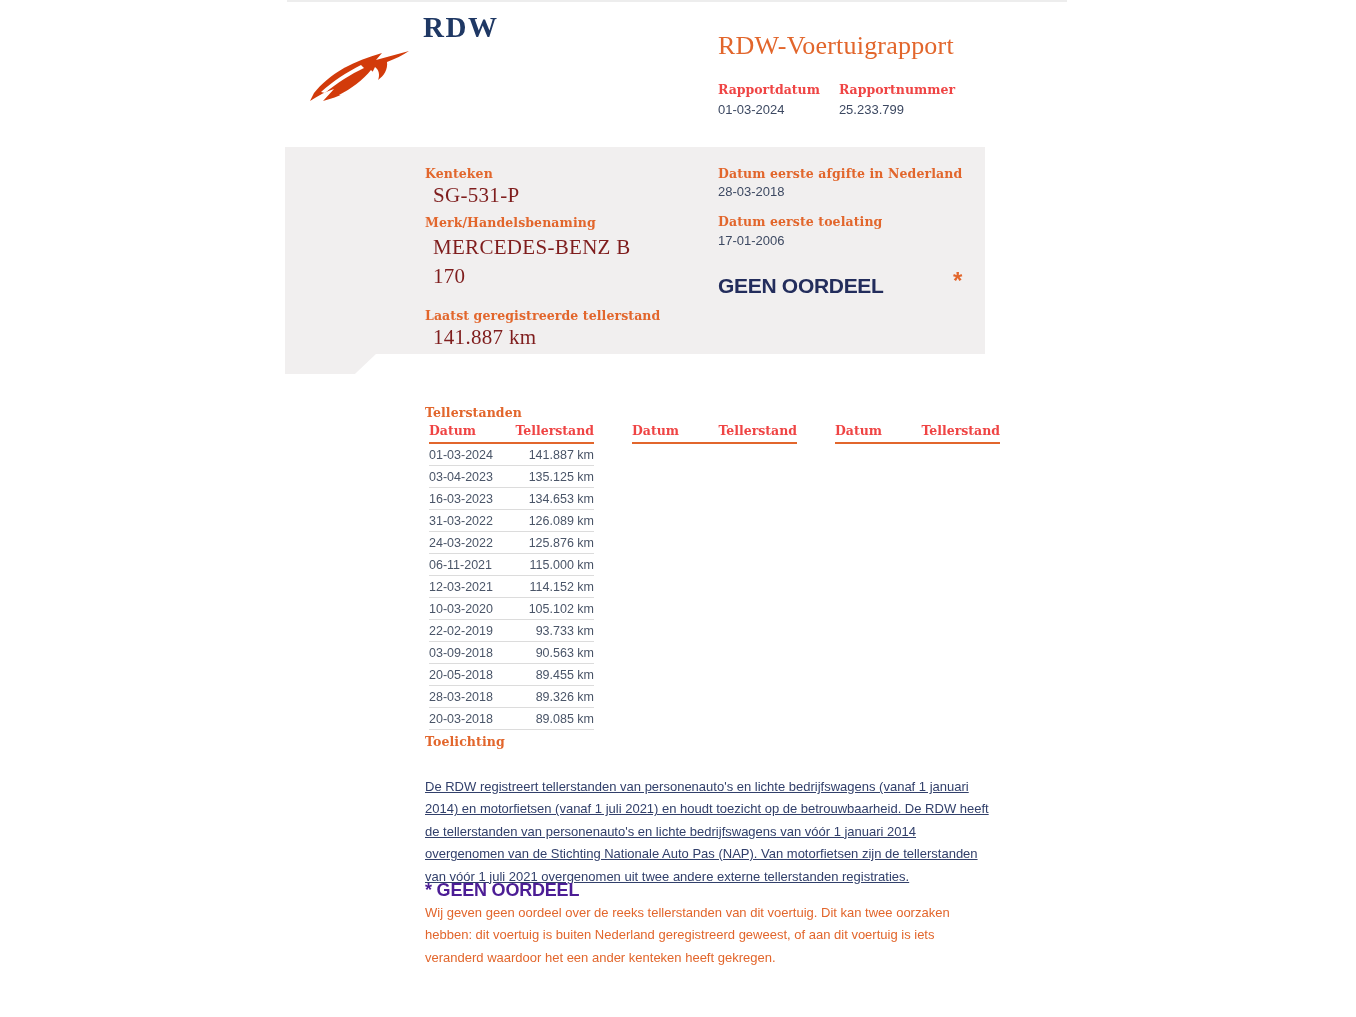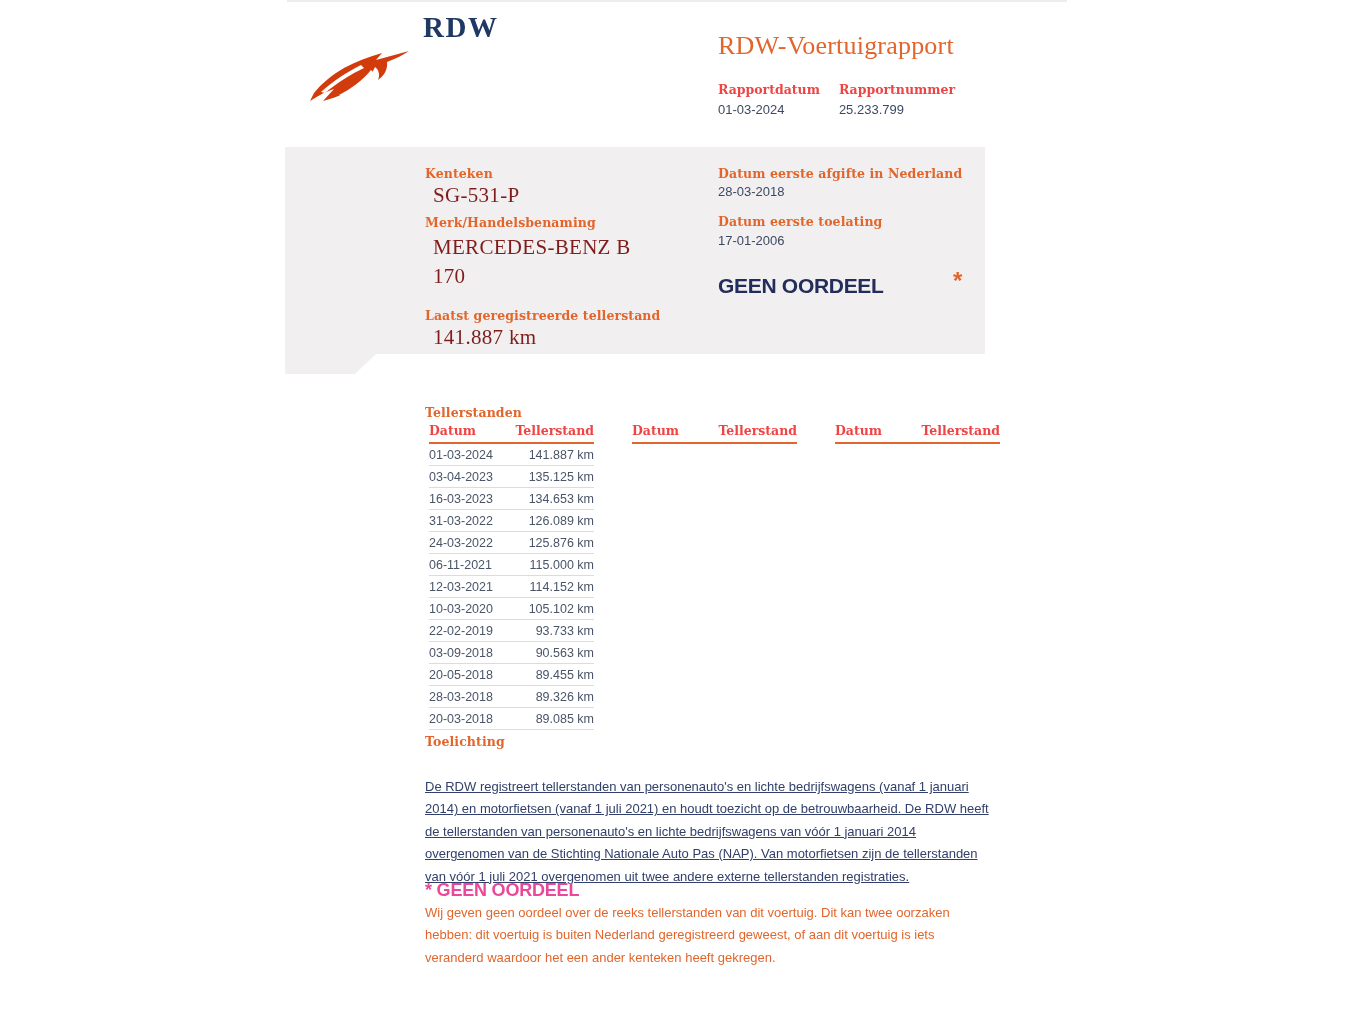--- a/index.html
+++ b/index.html
@@ -50,21 +50,21 @@
   .thead { display:flex; justify-content:space-between; padding-bottom:4px;
            border-bottom:2px solid #e2662c; }
   .trow { display:flex; justify-content:space-between; padding:4px 0 3px;
           border-bottom:1px solid #dcdcdc; font-size:12.5px; color:#4a5568; }
 
   
   #toelichting-heading { left:425px; top:734px; }
   #toelichting-text { left:425px; top:776px; width:566px; font-size:13px;
                       line-height:22.4px; color:#32406b;text-decoration:underline; }
   #geen-oordeel-heading { left:425px; top:880px; font-size:18px; font-weight:bold;
-                          color:#ec4899; letter-spacing:-0.2px; }
+                          color:#4c1d95; letter-spacing:-0.2px; }
   #geen-oordeel-text { left:425px; top:902px; width:566px; font-size:13px;
                        line-height:22.3px; color:#e2662c; }
 </style>
 </head>
 <body>
 
 <div class="abs" id="top-rule"></div>
 
 <svg class="abs" id="logo-wing" viewBox="0 0 100 52">
   <path fill="#d23b0b" d="M99 1 L66 10 L72 3 C58 7 45 12 34 18 C22 25 11 34 4 43 L0 51 C9 45 17 41 24 39 L13 51 C29 47 43 40 54 31 C59 27 63 22 65 17 C69 20 70 25 68 30 C74 26 78 19 77 12 C85 9 93 5 99 1 Z"></path>

